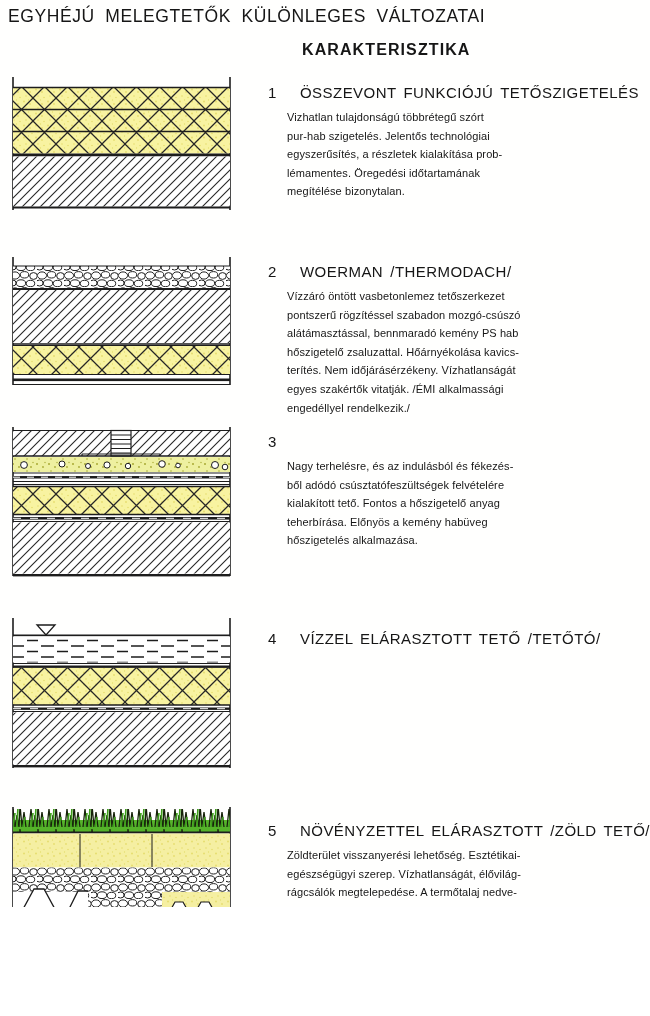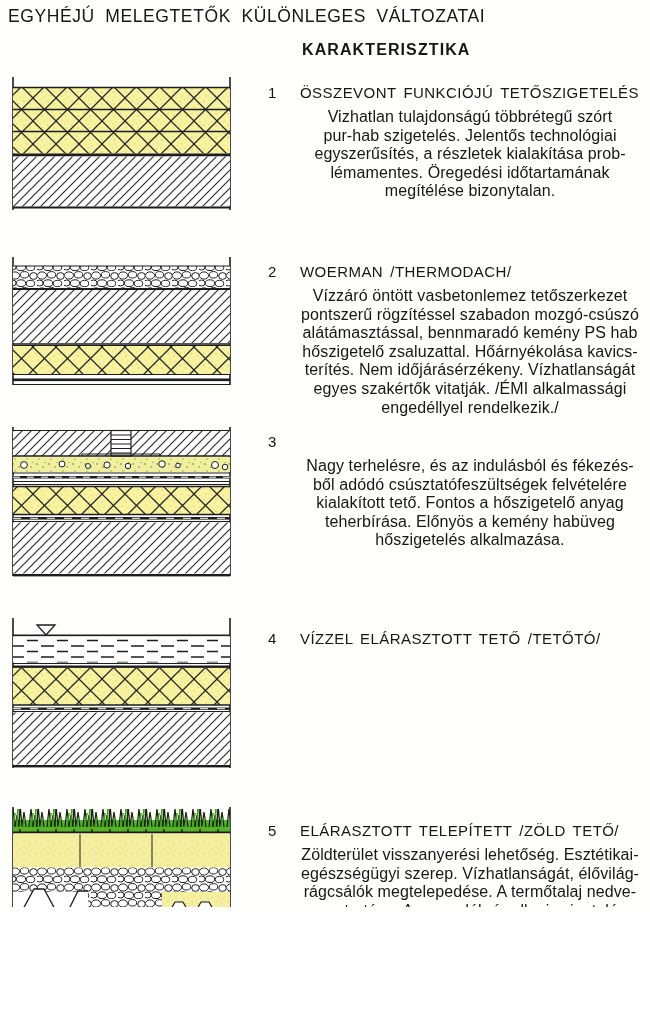--- a/index.html
+++ b/index.html
@@ -14,22 +14,22 @@
   .doc-subtitle{
     position:absolute;left:302px;top:41px;font-size:16px;font-weight:700;
     letter-spacing:1.1px;
   }
   .fig{position:absolute;left:10px;}
   .sec{position:absolute;left:268px;width:376px;}
   .sec-head{display:flex;align-items:baseline;}
   .sec-num{width:32px;flex:none;font-size:15px;letter-spacing:.5px;}
   .sec-title{font-size:15px;letter-spacing:.45px;word-spacing:2.5px;white-space:nowrap;}
   .sec-body{
-    margin:7px 0 0 28px;font-size:16px;line-height:18.6px;
-    letter-spacing:.1px;white-space:pre-line;text-align:center;
+    margin:7px 0 0 19px;font-size:11px;line-height:18.6px;
+    letter-spacing:.1px;white-space:pre-line;
   }
 </style>
 </head>
 <body>
 
 <div class="page">
 
   <svg width="0" height="0" style="position:absolute" aria-hidden="true">
     <defs>
       <pattern id="xh" width="23" height="23" patternUnits="userSpaceOnUse">
@@ -297,21 +297,21 @@
   <div class="sec" style="top:630px">
     <div class="sec-head">
       <span class="sec-num">4</span>
       <span class="sec-title">VÍZZEL ELÁRASZTOTT TETŐ /TETŐTÓ/</span>
     </div>
   </div>
 
   <div class="sec" style="top:822px">
     <div class="sec-head">
       <span class="sec-num">5</span>
-      <span class="sec-title">ELÁRASZTOTT TELEPÍTETT /ZÖLD TETŐ/</span>
+      <span class="sec-title">NÖVÉNYZETTEL ELÁRASZTOTT /ZÖLD TETŐ/</span>
     </div>
     <div class="sec-body">Zöldterület visszanyerési lehetőség. Esztétikai-
 egészségügyi szerep. Vízhatlanságát, élővilág-
 rágcsálók megtelepedése. A termőtalaj nedve-
 sen tartása. A csapadékvíz elleni szigetelés
 gyöker elleni védelme.</div>
   </div>
 
 </div>
 

